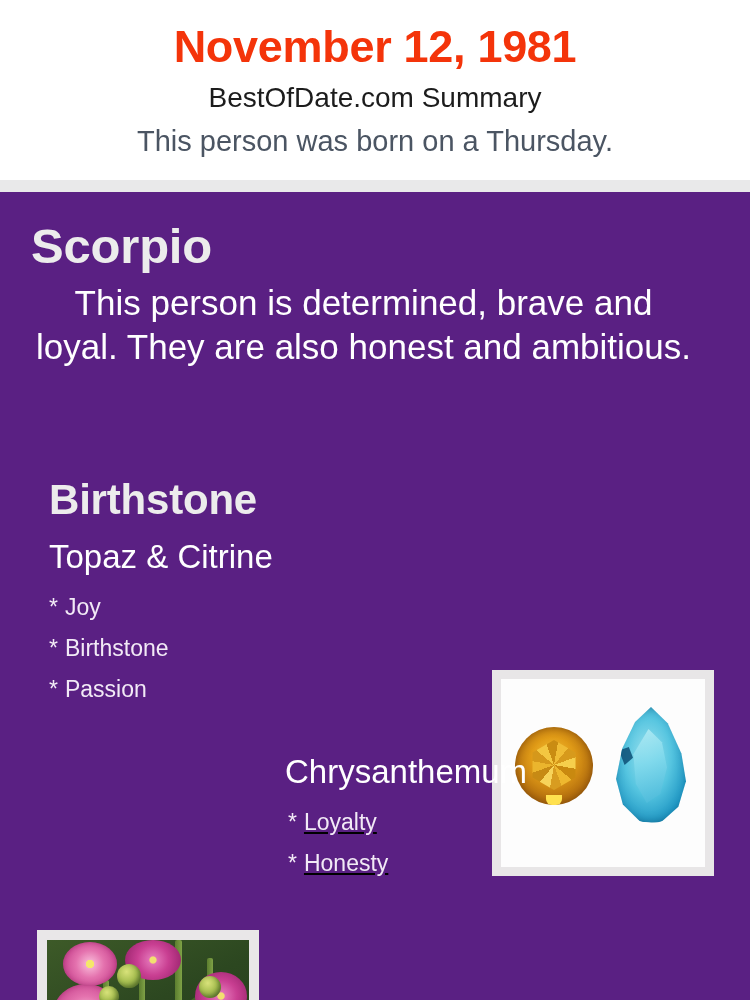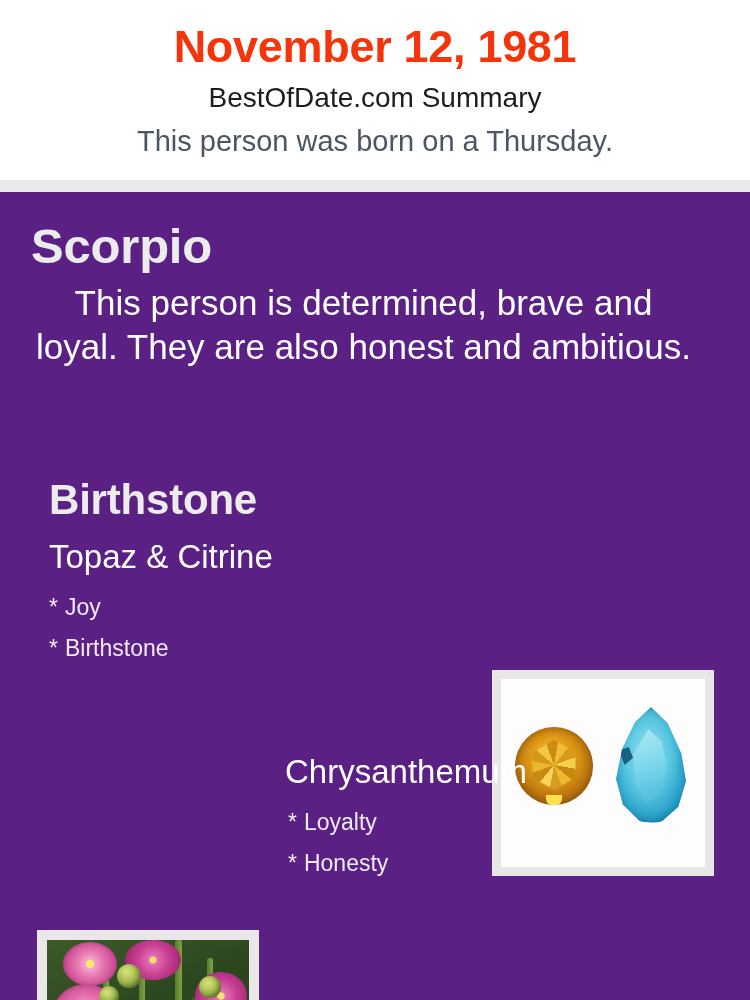--- a/index.html
+++ b/index.html
@@ -291,20 +291,21 @@
     position: absolute;
     left: 285px;
     top: 545px;
     width: 430px;
   }
   .birthflower .traits li {
     line-height: 1.8;
   }
   .bf-indent {
     padding-left: 3px;
+    text-decoration: underline;
   }
 </style>
 </head>
 <body>
 
 <div class="page">
 
   <div class="header">
     <div class="header-date">November 12, 1981</div>
     <div class="header-site">BestOfDate.com Summary</div>
@@ -323,20 +324,23 @@
     <div class="birthstone">
       <div class="section-title">Birthstone</div>
       <div class="section-sub">Topaz &amp; Citrine</div>
       <ul class="traits">
         <li>
           <span class="bullet">*</span><span>Joy</span>
         </li>
         <li>
           <span class="bullet">*</span><span>Birthstone</span>
         </li>
+        <li>
+          <span class="bullet">*</span><span>Passion</span>
+        </li>
       </ul>
     </div>
 
     <div class="gem-frame">
       <div class="gem-inner">
         <div class="citrine"></div>
         <div class="topaz"></div>
       </div>
     </div>
 

